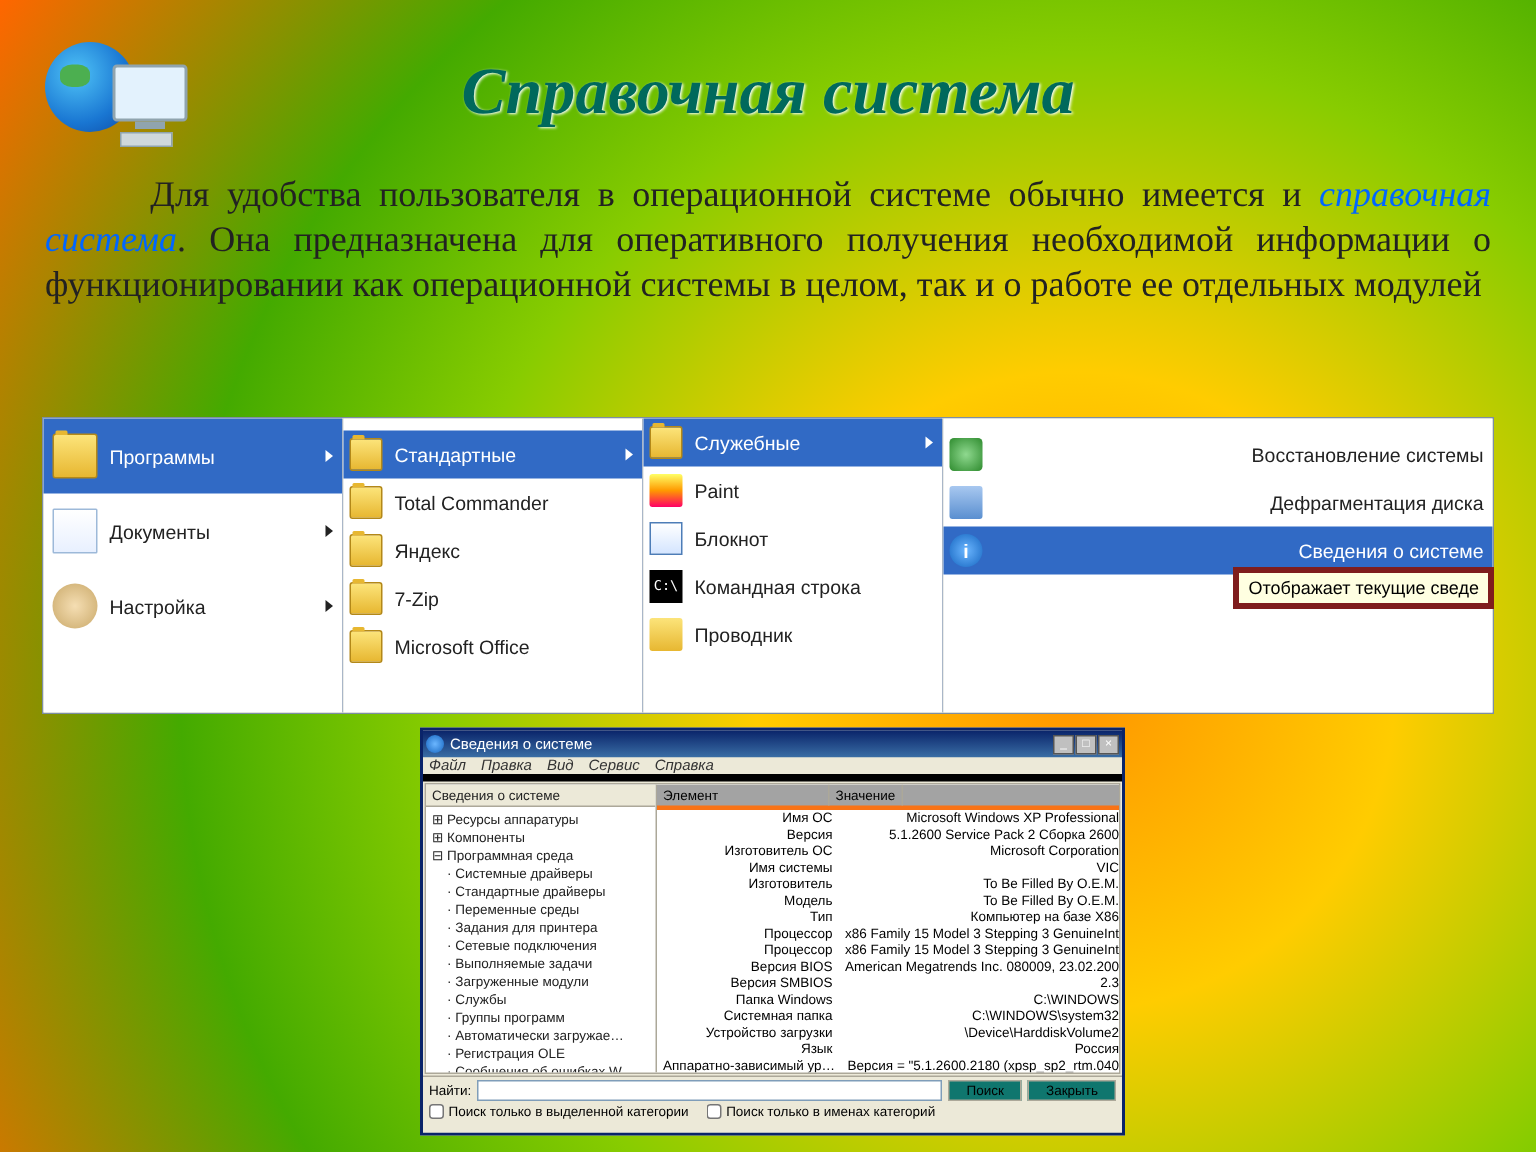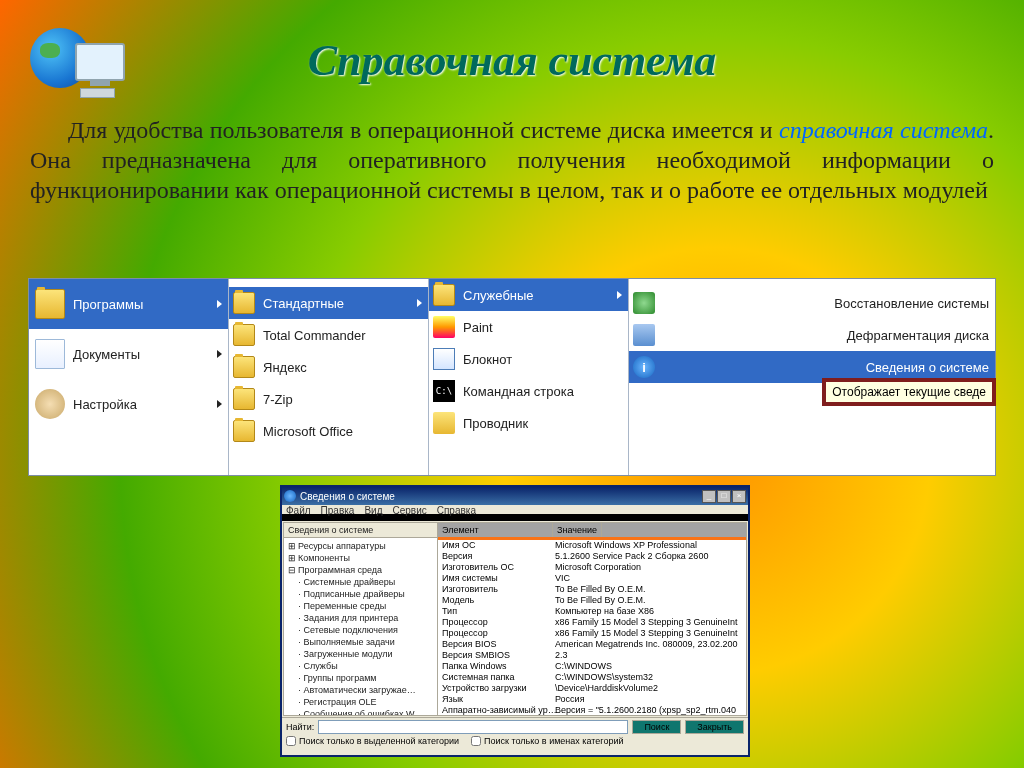--- a/index.html
+++ b/index.html
@@ -102,37 +102,37 @@
 .titlebar {
   height: 18px; background: linear-gradient(#0a246a,#3a6ea5);
   color: #fff; display: flex; align-items: center; padding: 0 2px;
   font-size: 10px;
 }
 .titlebar .ticon { width: 12px; height: 12px; background: radial-gradient(#6bb6ff,#1565c0); border-radius: 50%; margin-right: 4px; }
 .titlebar .ttext { flex: 1; }
 .titlebar .wbtns { display: flex; gap: 1px; }
 .titlebar .wbtn { width: 14px; height: 13px; background: #c0c0c0; border: 1px solid #555; font-size: 8px; text-align: center; line-height: 10px; cursor: pointer; }
 .menubar {
-  height: 16px; display: flex; gap: 10px; padding: 0 4px; align-items: flex-start;
-  font-size: 10px; color: #333; background: #ece9d8; border-bottom: 7px solid #000000;
+  height: 16px; display: flex; gap: 10px; padding: 0 4px; align-items: flex-end;
+  font-size: 10px; color: #333; background: #ece9d8; border-bottom: 5px solid #000000; font-style: italic;
 }
 .menubar span { cursor: pointer; }
 .sysbody { flex: 1; display: flex; overflow: hidden; background: #fff; margin: 1px; border: 1px solid #aca899; }
 .tree {
   width: 154px; border-right: 1px solid #aca899; overflow: hidden;
   font-size: 9px; padding: 2px; color: #222;
 }
 .tree-header { background: #ece9d8; padding: 2px 4px; font-size: 9px; border-bottom: 1px solid #aca899; margin: -2px -2px 2px -2px; }
 .tn { white-space: nowrap; padding: 0 0 0 2px; line-height: 12px; cursor: pointer; }
 .tn.i1 { padding-left: 12px; }
 .details { flex: 1; overflow: hidden; font-size: 9px; }
 .dhead { display: flex; background: #a3a3a3; border-bottom: 3px solid #f97316; }
 .dhead div { padding: 2px 4px; border-right: 1px solid #aca899; }
 .dh1 { width: 115px; }
-.drow { display: flex; line-height: 11px; padding: 0 0 0 4px; white-space: nowrap; }
+.drow { display: flex; line-height: 11px; padding: 0 0 0 4px; white-space: nowrap; text-align: right; }
 .drow .c1 { width: 113px; }
 .drow .c2 { flex: 1; overflow: hidden; }
 .sysfoot {
   height: 38px; background: #ece9d8; border-top: 1px solid #aca899;
   padding: 2px 4px; font-size: 9px;
 }
 .findrow { display: flex; align-items: center; gap: 4px; margin-bottom: 2px; }
 .findrow input[type=text] { flex: 1; height: 14px; font-size: 9px; border: 1px solid #7f9db9; }
 .findrow button { font-size: 9px; padding: 1px 11px; background: #0f766e; border: 1px solid #aca899; cursor: pointer; }
 .chkrow { display: flex; gap: 12px; align-items: center; }
@@ -144,21 +144,21 @@
 
 <div class="logo">
   <div class="globe"></div>
   <div class="monitor"></div>
   <div class="keyboard"></div>
 </div>
 
 <div class="title">Справочная система</div>
 
 <div class="desc">
-  &nbsp;&nbsp;&nbsp;&nbsp;&nbsp;&nbsp;<span>Для удобства пользователя в операционной системе диска имеется и </span><span class="highlight">справочная система</span><span>. Она предназначена для оперативного получения необходимой информации о функционировании как операционной системы в целом, так и о работе ее отдельных модулей</span>
+  &nbsp;&nbsp;&nbsp;&nbsp;&nbsp;&nbsp;<span>Для удобства пользователя в операционной системе обычно имеется и </span><span class="highlight">справочная система</span><span>. Она предназначена для оперативного получения необходимой информации о функционировании как операционной системы в целом, так и о работе ее отдельных модулей</span>
 </div>
 
 <div class="menus">
   <div class="menu-col col1" id="mc1">
       <div class="menu-item sel">
         <div class="micon folder-icon"></div>
         <span class="menu-label">Программы</span>
         <div class="arrow"></div>
       </div>
       <div class="menu-item">
@@ -254,21 +254,21 @@
       <span>Справка</span>
     </div>
   <div class="sysbody">
     <div class="tree">
       <div class="tree-header">Сведения о системе</div>
       <div id="tree">
           <div class="tn i0">⊞ Ресурсы аппаратуры</div>
           <div class="tn i0">⊞ Компоненты</div>
           <div class="tn i0">⊟ Программная среда</div>
           <div class="tn i1">· Системные драйверы</div>
-          <div class="tn i1">· Подписанные драйверы</div>
+          <div class="tn i1">· Стандартные драйверы</div>
           <div class="tn i1">· Переменные среды</div>
           <div class="tn i1">· Задания для принтера</div>
           <div class="tn i1">· Сетевые подключения</div>
           <div class="tn i1">· Выполняемые задачи</div>
           <div class="tn i1">· Загруженные модули</div>
           <div class="tn i1">· Службы</div>
           <div class="tn i1">· Группы программ</div>
           <div class="tn i1">· Автоматически загружае…</div>
           <div class="tn i1">· Регистрация OLE</div>
           <div class="tn i1">· Сообщения об ошибках W…</div>

